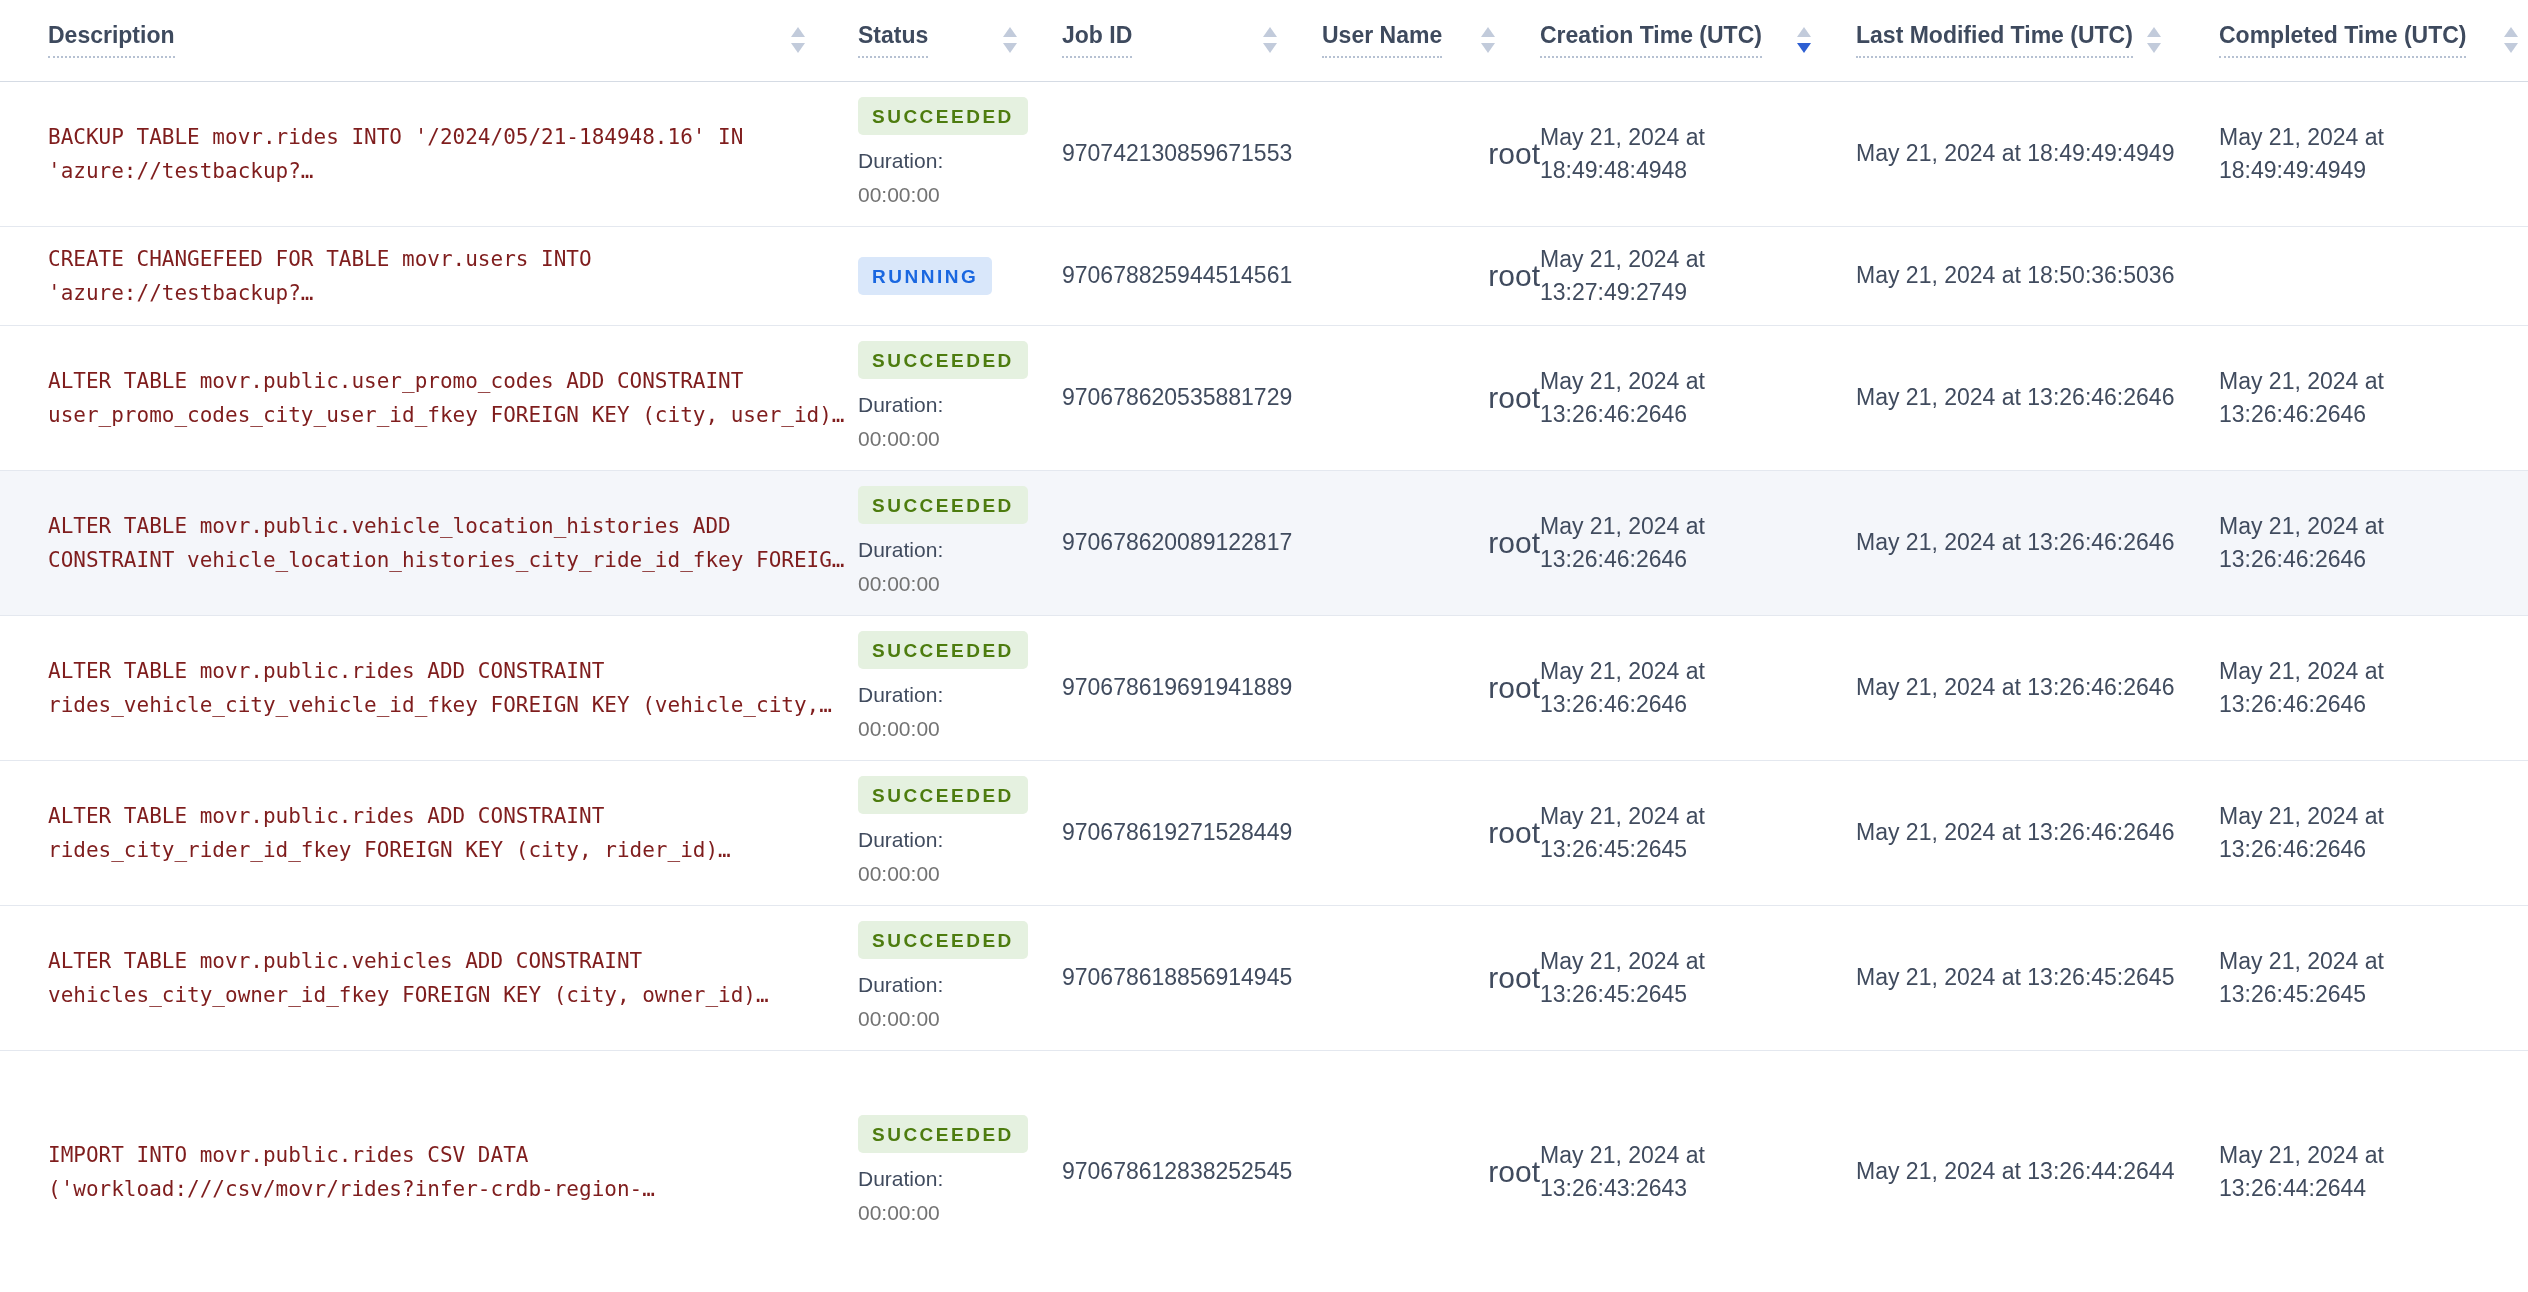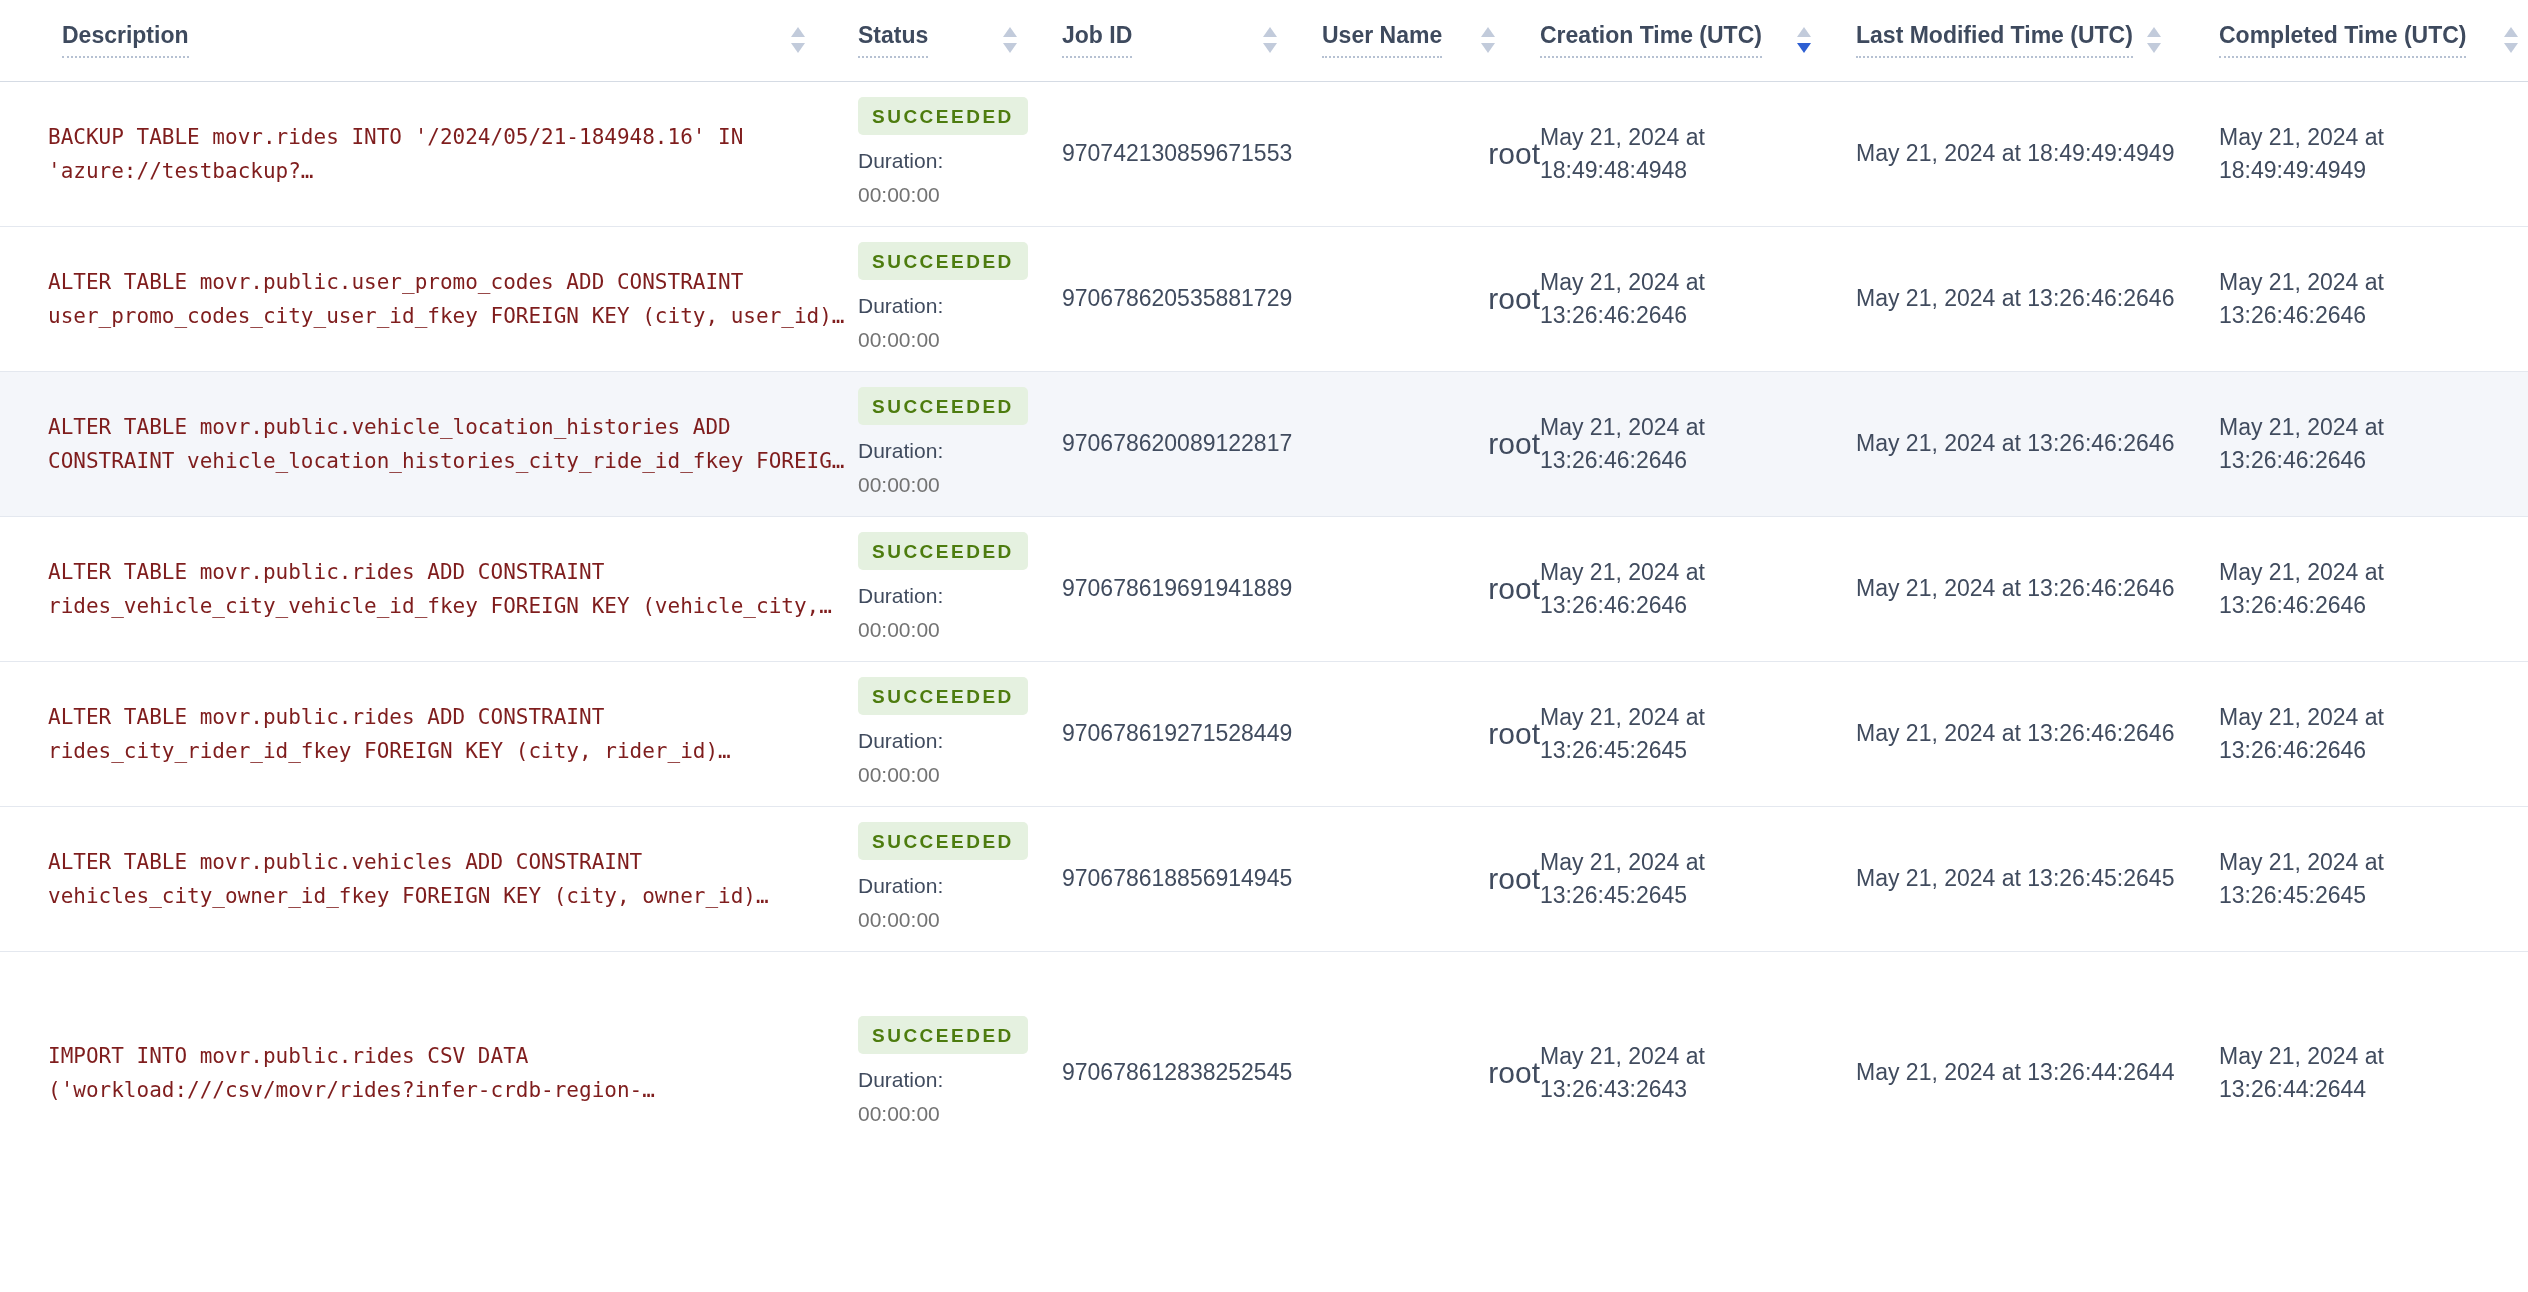--- a/index.html
+++ b/index.html
@@ -17,21 +17,21 @@
   col.c-completed   { width:322px; }
 
   thead th {
     height:81px; vertical-align:middle; text-align:left;
     border-bottom:1px solid #d5dbe4; font-weight:normal;
   }
   .th-inner {
     display:flex; align-items:center; justify-content:space-between;
     padding-right:45px; cursor:pointer;
   }
-  th.col-description .th-inner { padding-left:62px; }
+  th.col-description .th-inner { padding-left:48px; }
   th.col-status .th-inner      { padding-left:8px; }
   th.col-completed .th-inner   { padding-right:10px; }
   th.col-completed { padding-left:13px; }
 
   .th-label {
     font-size:23px; font-weight:700; color:#3e4a5e;
     border-bottom:2px dotted #b6c1d2; padding-bottom:7px; white-space:nowrap;
   }
   .sort-icon { display:flex; flex-direction:column; gap:6px; flex:none; margin-left:10px; }
   .sort-icon .tri-up {
@@ -163,20 +163,32 @@
         <div class="duration-value">00:00:00</div>
       </div>
     </td>
     <td class="col-job_id">970742130859671553</td>
     <td class="col-user">root</td>
     <td class="col-created">May 21, 2024 at 18:49:48:4948</td>
     <td class="col-modified">May 21, 2024 at 18:49:49:4949</td>
     <td class="col-completed">May 21, 2024 at 18:49:49:4949</td>
   </tr>
       <tr>
+    <td class="col-description">CREATE CHANGEFEED FOR TABLE movr.users INTO 'azure://testbackup?…</td>
+    <td class="col-status">
+      <span class="status-badge badge-running">RUNNING</span>
+      
+    </td>
+    <td class="col-job_id">970678825944514561</td>
+    <td class="col-user">root</td>
+    <td class="col-created">May 21, 2024 at 13:27:49:2749</td>
+    <td class="col-modified">May 21, 2024 at 18:50:36:5036</td>
+    <td class="col-completed"></td>
+  </tr>
+      <tr>
     <td class="col-description">ALTER TABLE movr.public.user_promo_codes ADD CONSTRAINT user_promo_codes_city_user_id_fkey FOREIGN KEY (city, user_id)…</td>
     <td class="col-status">
       <span class="status-badge badge-succeeded">SUCCEEDED</span>
       <div>
         <div class="duration-label">Duration:</div>
         <div class="duration-value">00:00:00</div>
       </div>
     </td>
     <td class="col-job_id">970678620535881729</td>
     <td class="col-user">root</td>

